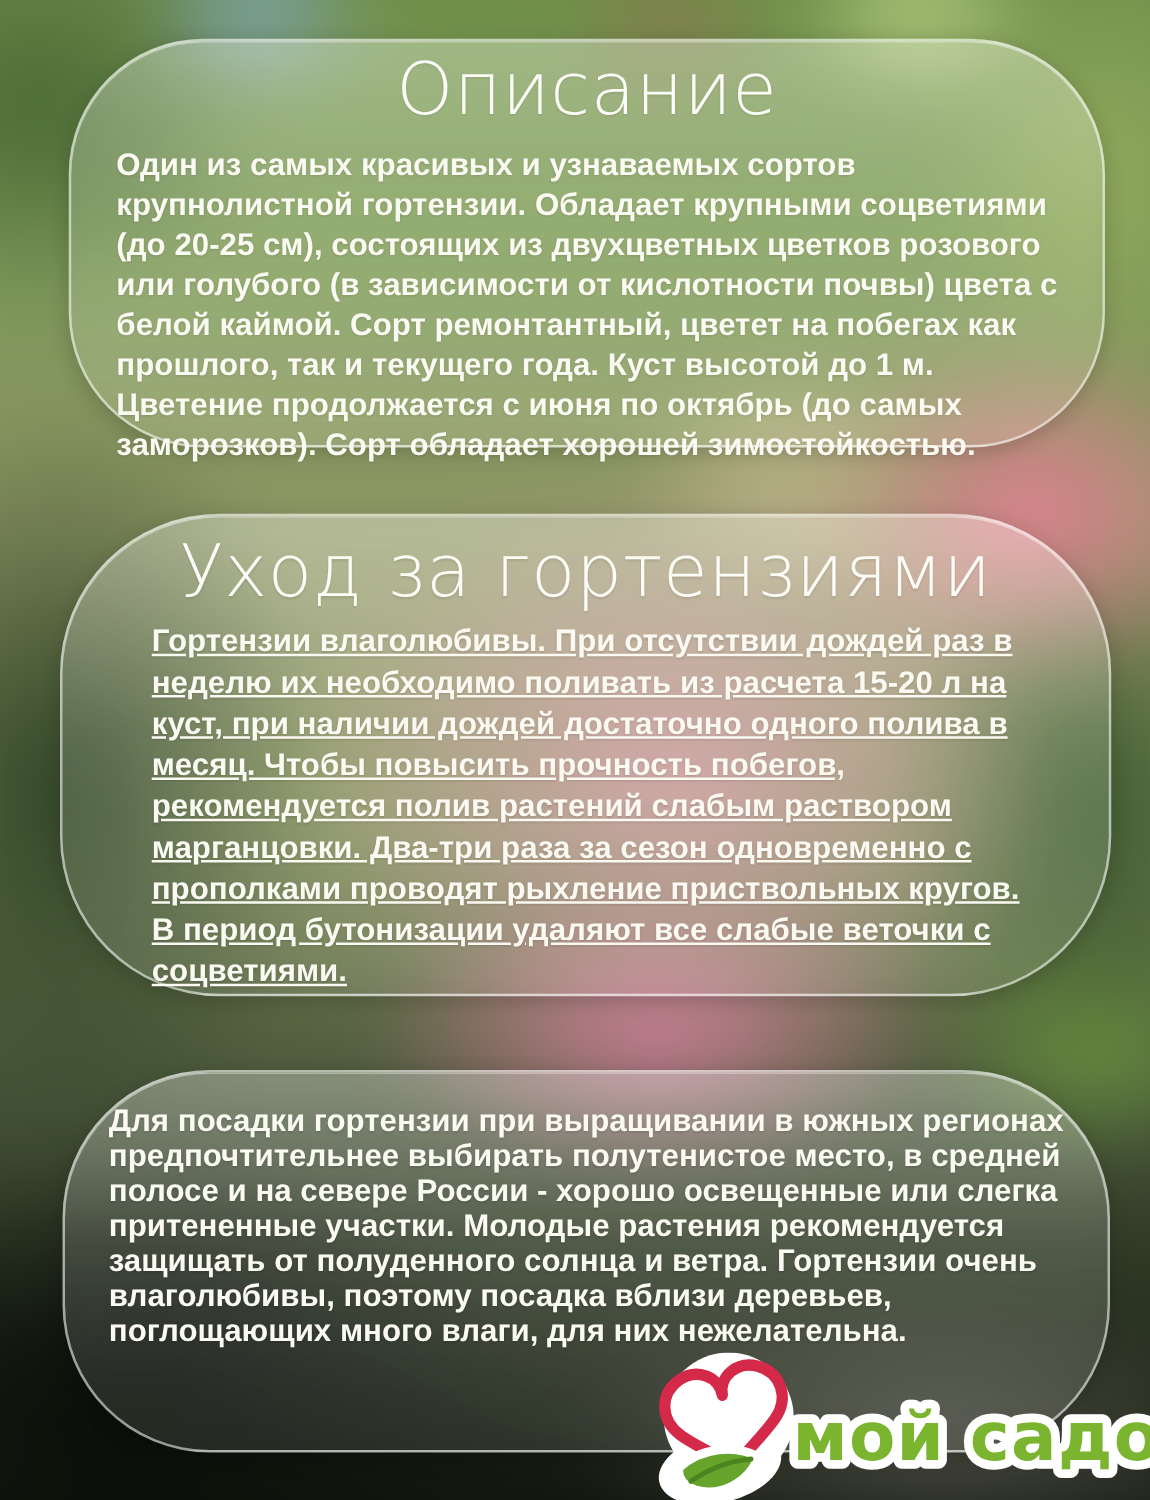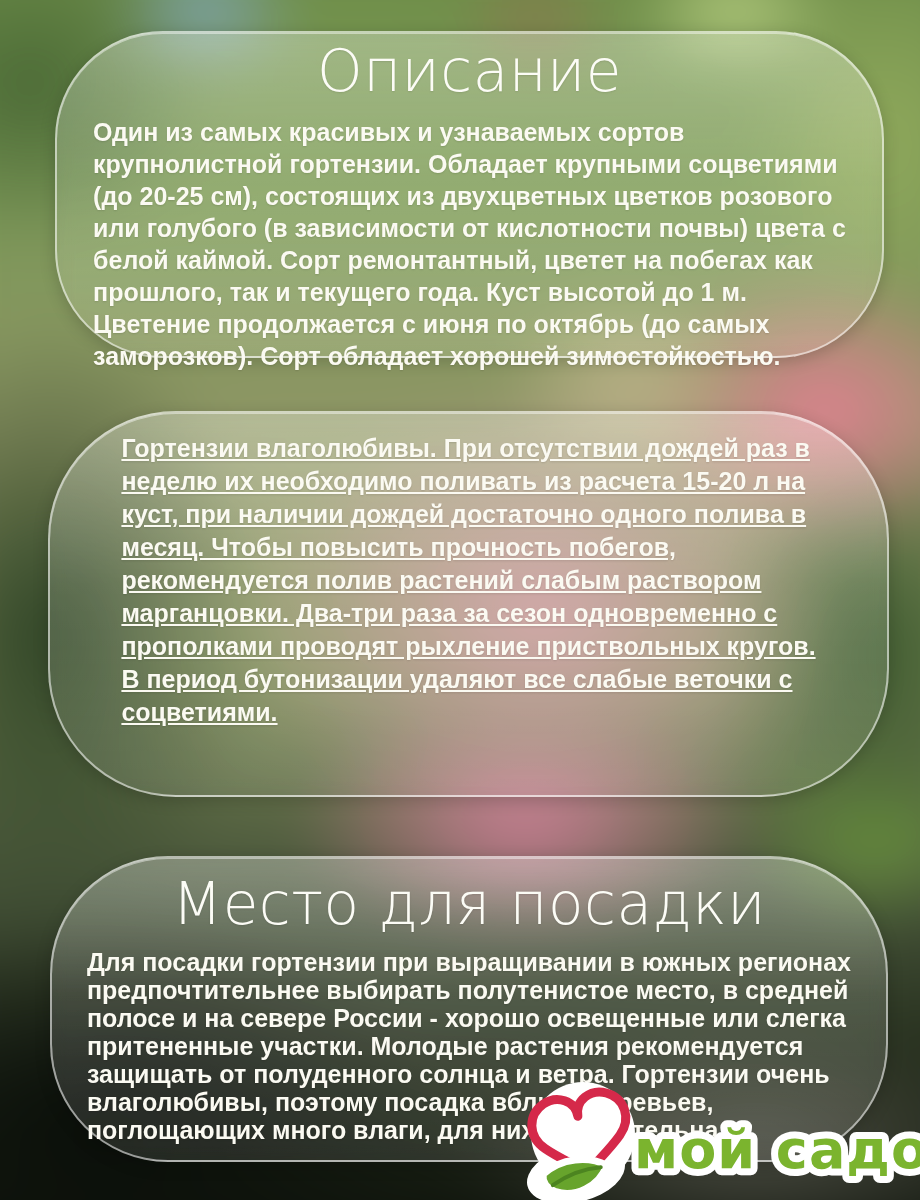--- a/index.html
+++ b/index.html
@@ -71,33 +71,33 @@
 крупнолистной гортензии. Обладает крупными соцветиями
 (до 20-25 см), состоящих из двухцветных цветков розового
 или голубого (в зависимости от кислотности почвы) цвета с
 белой каймой. Сорт ремонтантный, цветет на побегах как
 прошлого, так и текущего года. Куст высотой до 1 м.
 Цветение продолжается с июня по октябрь (до самых
 заморозков). Сорт обладает хорошей зимостойкостью.</div>
   </section>
 
   <section class="card card-2">
+    <div class="card-title">Уход за гортензиями</div>
     <div class="card-body">Гортензии влаголюбивы. При отсутствии дождей раз в
 неделю их необходимо поливать из расчета 15-20 л на
 куст, при наличии дождей достаточно одного полива в
 месяц. Чтобы повысить прочность побегов,
 рекомендуется полив растений слабым раствором
 марганцовки. Два-три раза за сезон одновременно с
 прополками проводят рыхление приствольных кругов.
 В период бутонизации удаляют все слабые веточки с
 соцветиями.</div>
   </section>
 
   <section class="card card-3">
-    <div class="card-title">Место для посадки</div>
     <div class="card-body">Для посадки гортензии при выращивании в южных регионах
 предпочтительнее выбирать полутенистое место, в средней
 полосе и на севере России - хорошо освещенные или слегка
 притененные участки. Молодые растения рекомендуется
 защищать от полуденного солнца и ветра. Гортензии очень
 влаголюбивы, поэтому посадка вблизи деревьев,
 поглощающих много влаги, для них нежелательна.</div>
   </section>
 
   <div class="watermark">

